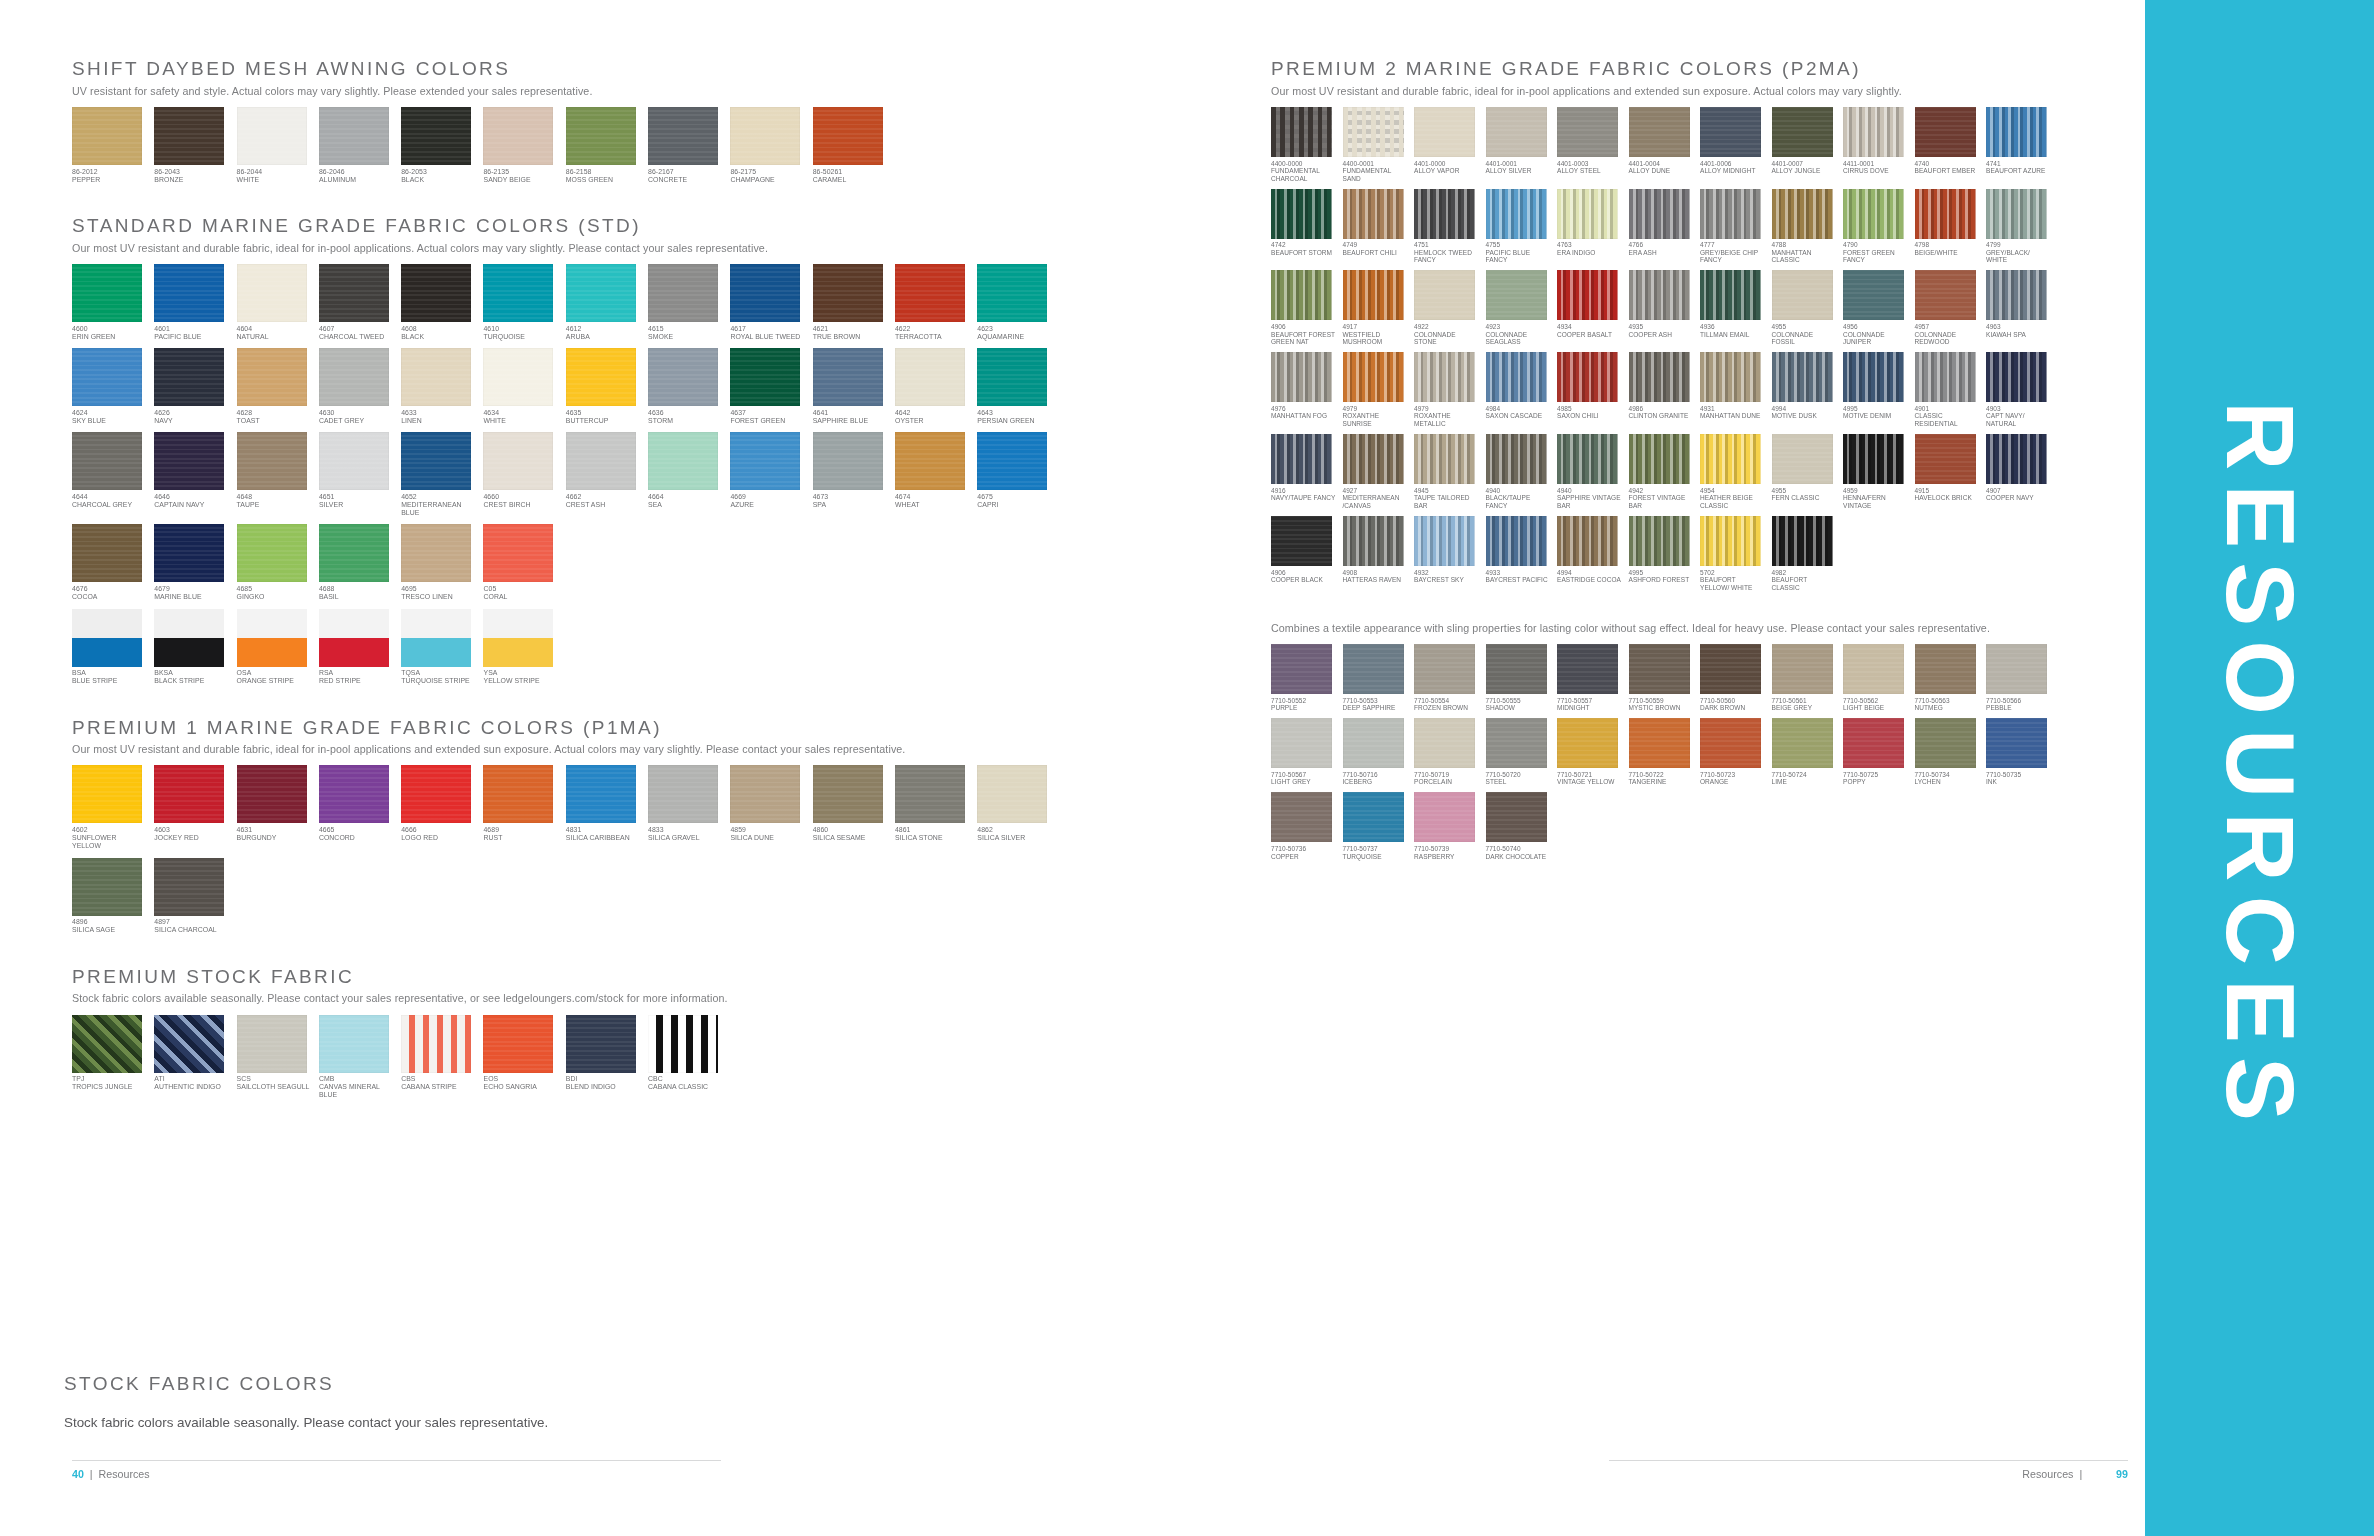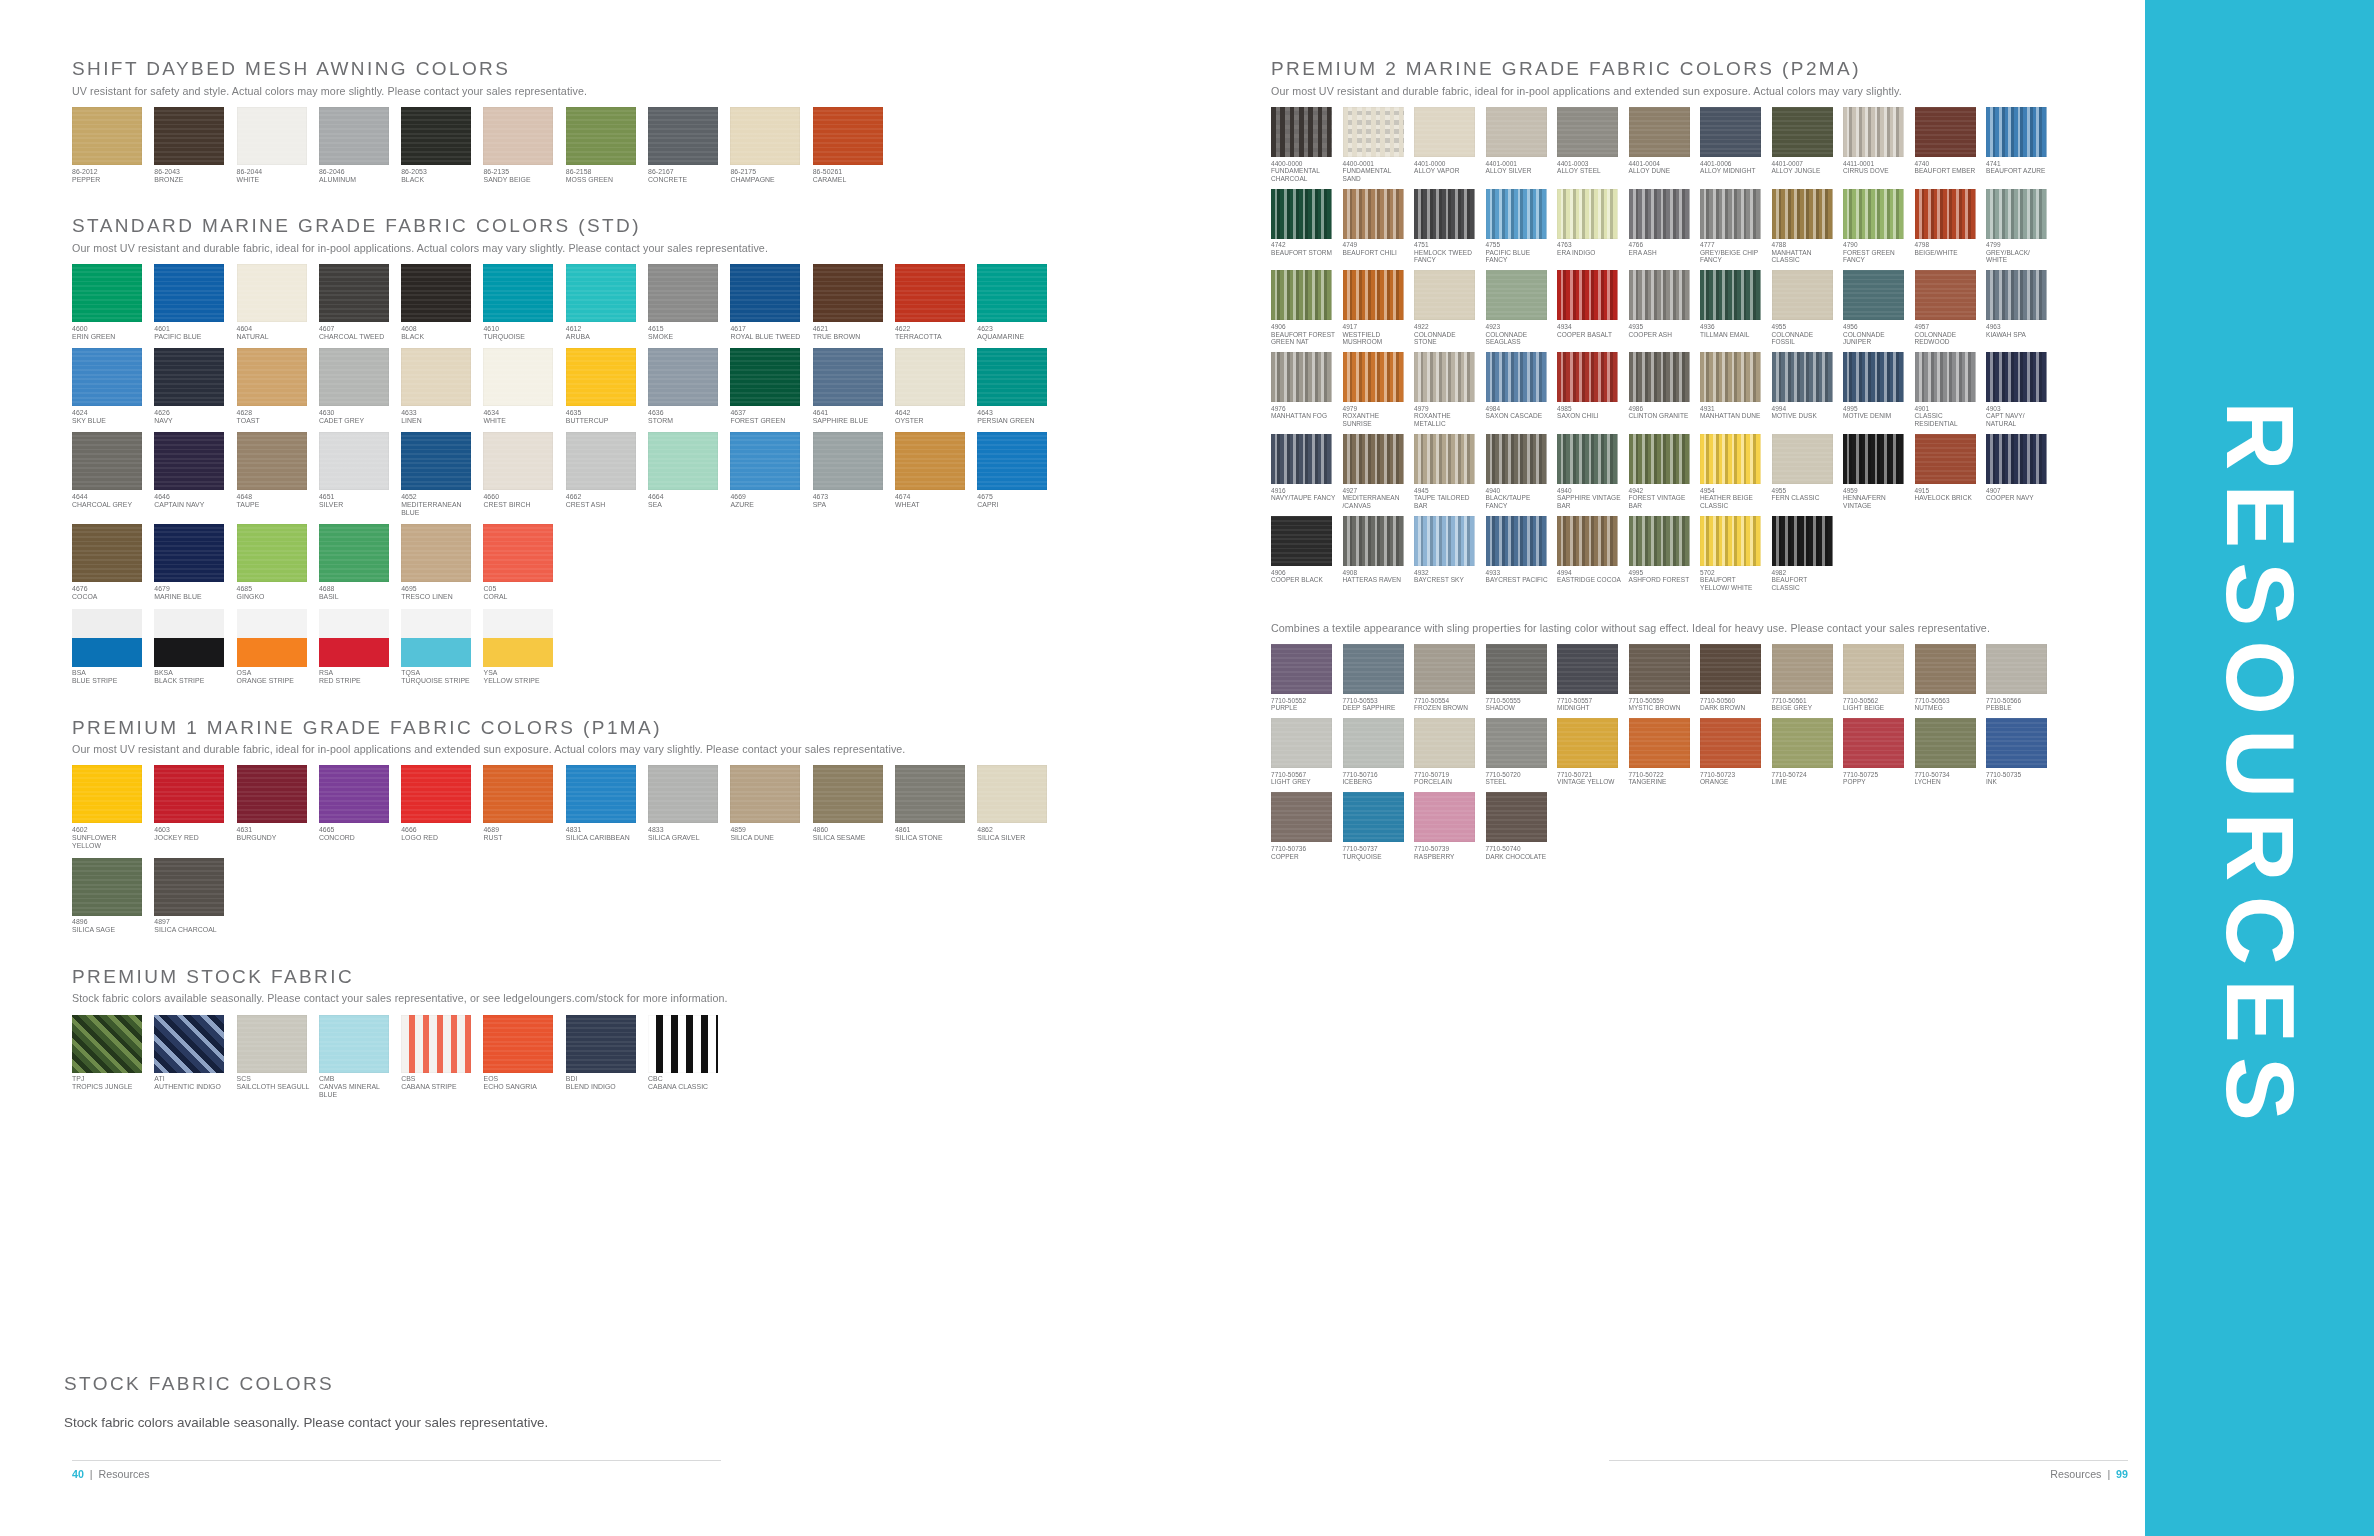--- a/index.html
+++ b/index.html
@@ -76,32 +76,32 @@
     position:absolute;left:72px;bottom:56px;width:649px;
     border-top:0.9px solid #d8d9da;padding-top:7.4px;
     font-size:10.7px;color:#7d7e80;
   }
   .footL b{color:#2cb9d6;font-weight:700;}
   .footR{
     position:absolute;right:247px;bottom:56px;width:519px;text-align:right;
     border-top:0.9px solid #d8d9da;padding-top:7.4px;
     font-size:10.7px;color:#7d7e80;
   }
-  .footR b{color:#2cb9d6;font-weight:700;}
+  .footR b{color:#2cb9d6;font-weight:700;margin-left:28px;}
 </style>
 </head>
 <body>
 
 <div class="page">
 
   <div class="colL">
 
     <div>
       <h2 class="sect">SHIFT DAYBED MESH AWNING COLORS</h2>
-      <p class="sub">UV resistant for safety and style. Actual colors may more slightly. Please contact your sales representative.</p>
+      <p class="sub">UV resistant for safety and style. Actual colors may vary slightly. Please extended your sales representative.</p>
       <div class="grid">
           <div class="sw">
             <span class="chip" style="background: repeating-linear-gradient(0deg, rgb(197, 167, 104) 0px, rgb(197, 167, 104) 2.8px, rgba(255, 255, 255, 0.07) 2.8px, rgba(255, 255, 255, 0.07) 4.6px) rgb(197, 167, 104);"></span>
             <div class="lbl">
               <span class="code">86-2012</span>
               <span class="nm">PEPPER</span>
             </div>
           </div>
           <div class="sw">
             <span class="chip" style="background: repeating-linear-gradient(0deg, rgb(70, 56, 46) 0px, rgb(70, 56, 46) 2.8px, rgba(255, 255, 255, 0.07) 2.8px, rgba(255, 255, 255, 0.07) 4.6px) rgb(70, 56, 46);"></span>

